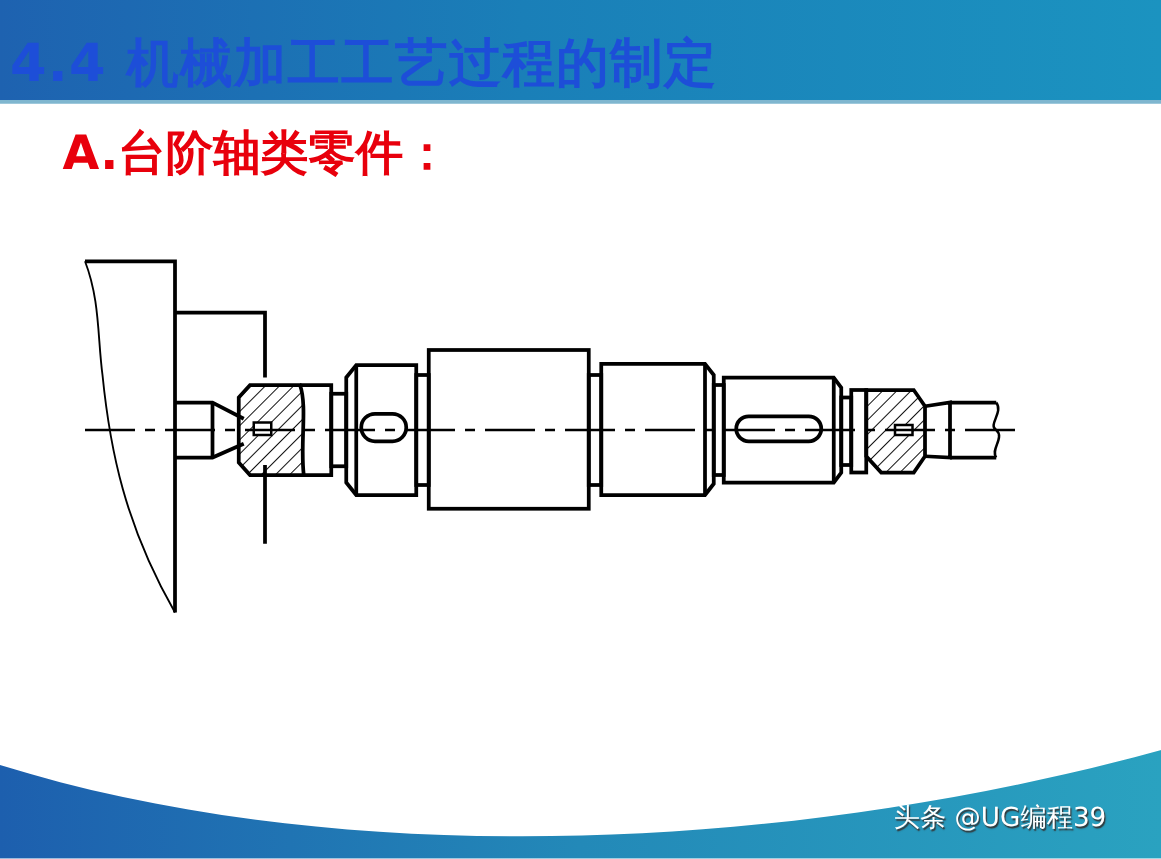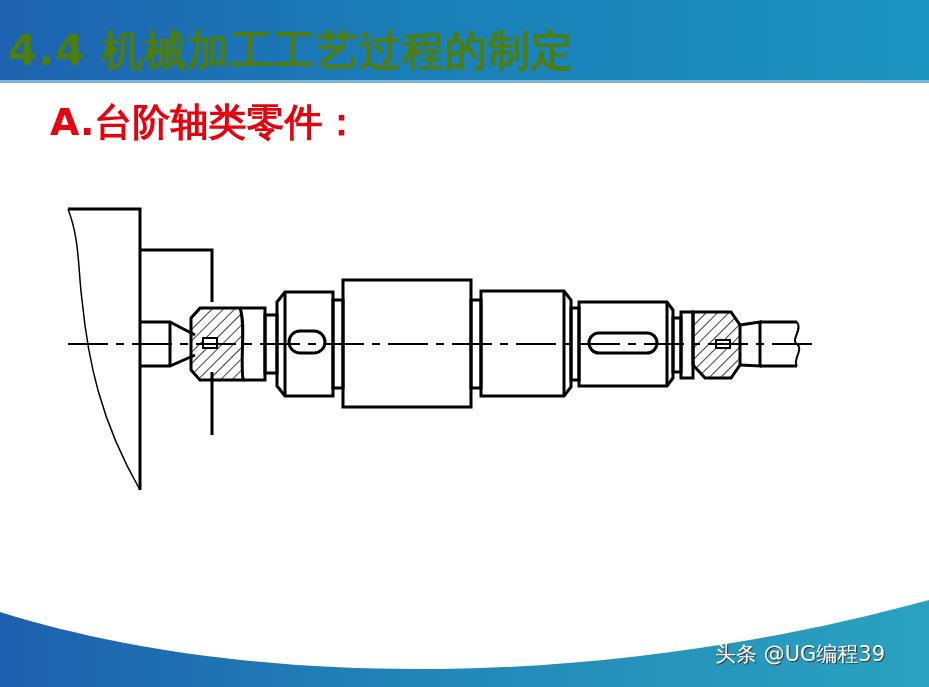--- a/index.html
+++ b/index.html
@@ -1,20 +1,20 @@
 <!DOCTYPE html>
 <html><head>
 <meta charset="utf-8">
 <style>
   html, body { margin:0; padding:0; }
   body { width:929px; height:687px; position:relative; overflow:hidden; background:#ffffff; font-family:"DejaVu Sans", sans-serif; }
   .header { position:absolute; left:0; top:0; width:929px; height:80px;
     background:linear-gradient(90deg,#1e62b0 0%,#1a7fb8 45%,#1b93c0 100%); }
   .header-line { position:absolute; left:0; top:80px; width:929px; height:3px; background:#7fb6cf; }
-  .title { position:absolute; left:8px; top:26px; font-size:42px; font-weight:bold; color:#4d7c0f; letter-spacing:1px; white-space:nowrap; line-height:50px; }
+  .title { position:absolute; left:8px; top:26px; font-size:42px; font-weight:bold; color:#1d4ed8; letter-spacing:1px; white-space:nowrap; line-height:50px; }
   .subtitle { position:absolute; left:50px; top:96px; font-size:38px; font-weight:bold; color:#e8000c; white-space:nowrap; line-height:52px; }
   .drawing { position:absolute; left:0; top:180px; }
   .footer { position:absolute; left:0; top:580px; }
   .watermark { position:absolute; left:715px; top:640px; font-size:21px; color:#ffffff; white-space:nowrap; text-shadow:1px 1px 1px #333;text-align:center; }
 </style>
 </head>
 <body>
 
 <div class="header"></div>
 <div class="header-line"></div>

